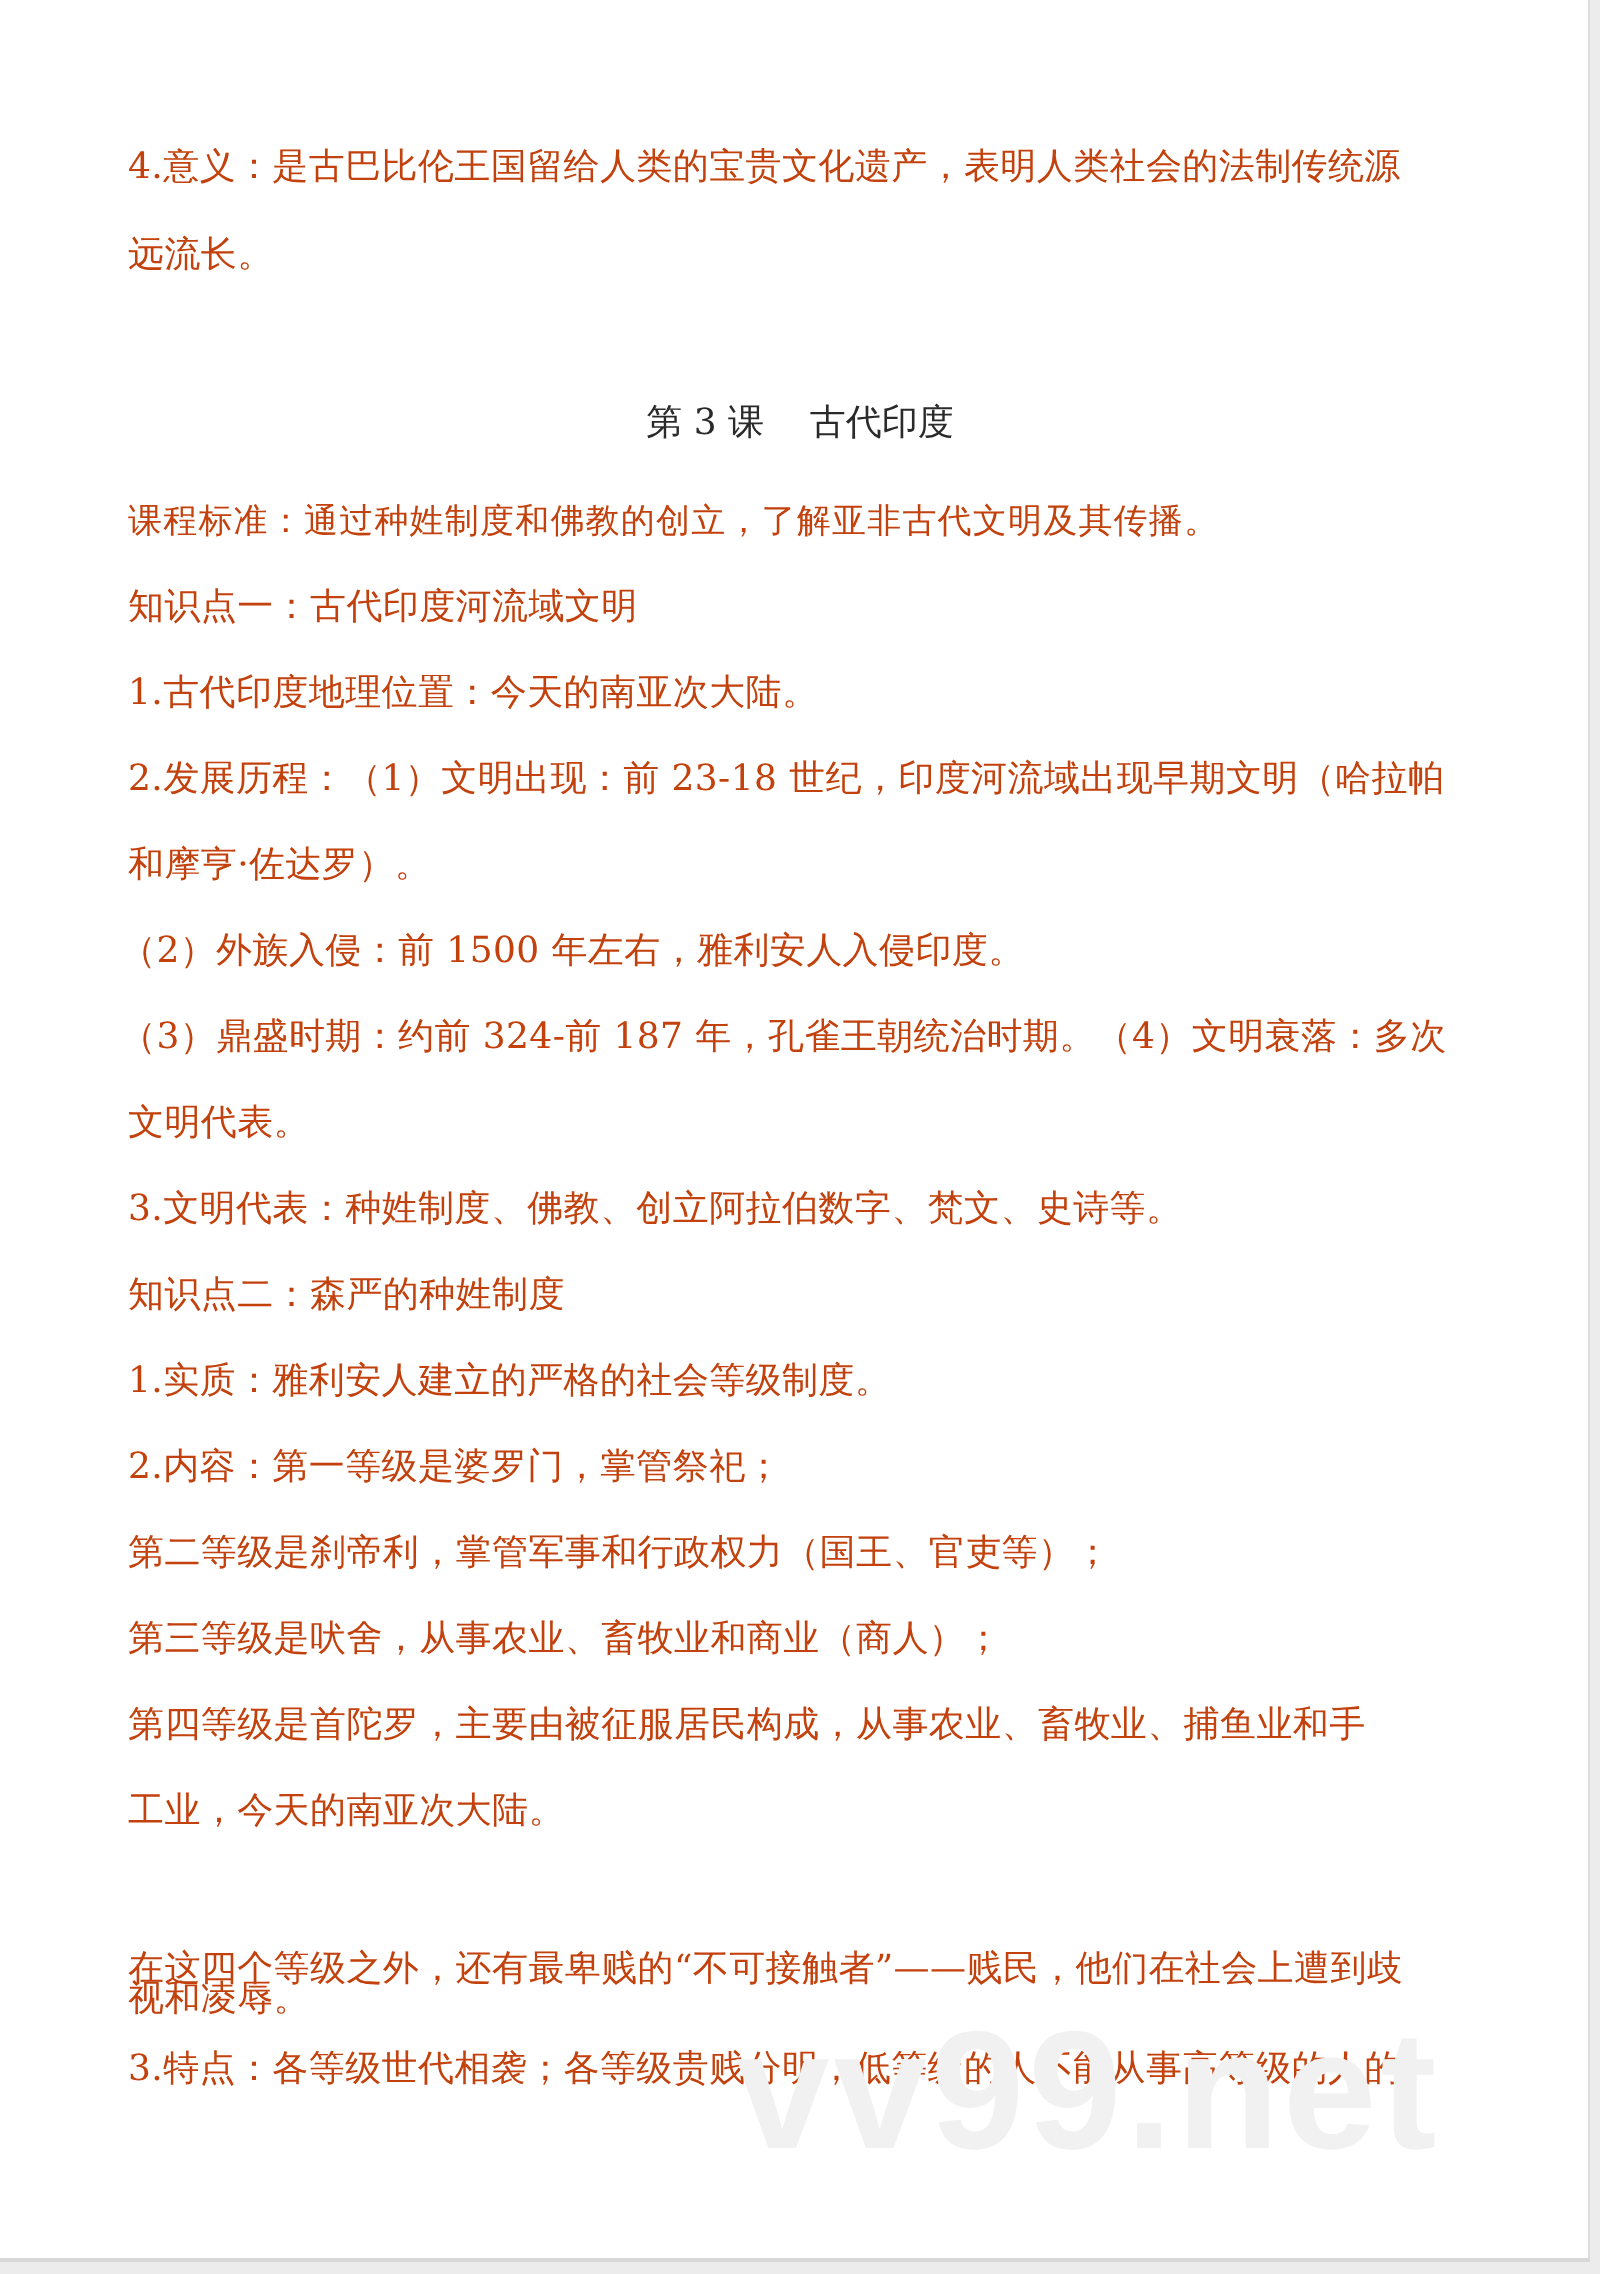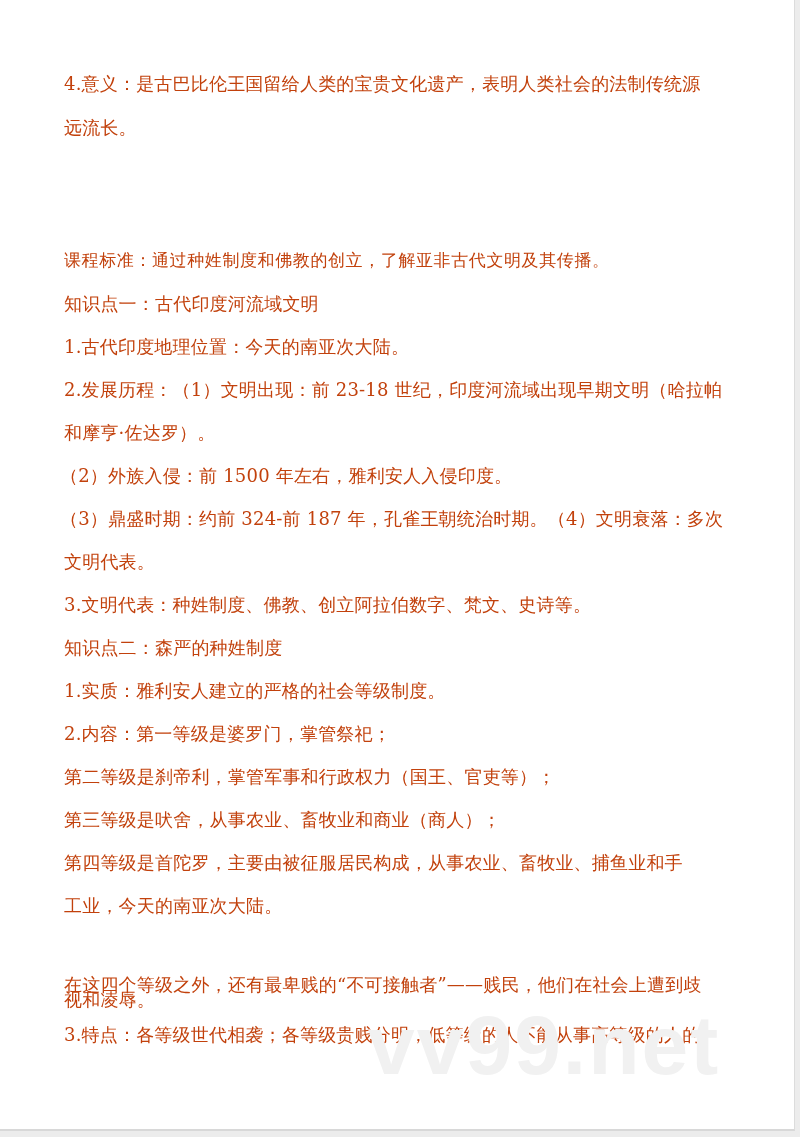--- a/index.html
+++ b/index.html
@@ -92,15 +92,16 @@
     <div class="line" style="top:722px">2.内容：第一等级是婆罗门，掌管祭祀；</div>
     <div class="line" style="top:765px">第二等级是刹帝利，掌管军事和行政权力（国王、官吏等）；</div>
     <div class="line" style="top:808px">第三等级是吠舍，从事农业、畜牧业和商业（商人）；</div>
     <div class="line" style="top:851px">第四等级是首陀罗，主要由被征服居民构成，从事农业、畜牧业、捕鱼业和手</div>
     <div class="line" style="top:894px">工业，今天的南亚次大陆。</div>
     <div class="line" style="top:973px">在这四个等级之外，还有最卑贱的“不可接触者”——贱民，他们在社会上遭到歧</div>
     <div class="line" style="top:988px">视和凌辱。</div>
     <div class="line" style="top:1023px">3.特点：各等级世代相袭；各等级贵贱分明，低等级的人不能从事高等级的人的</div>
   </div>
 
+  <div class="title" style="top:200px">第 3 课    古代印度</div>
 
   <div class="watermark">vv99.net</div>
 </div>
 
 </body></html>

